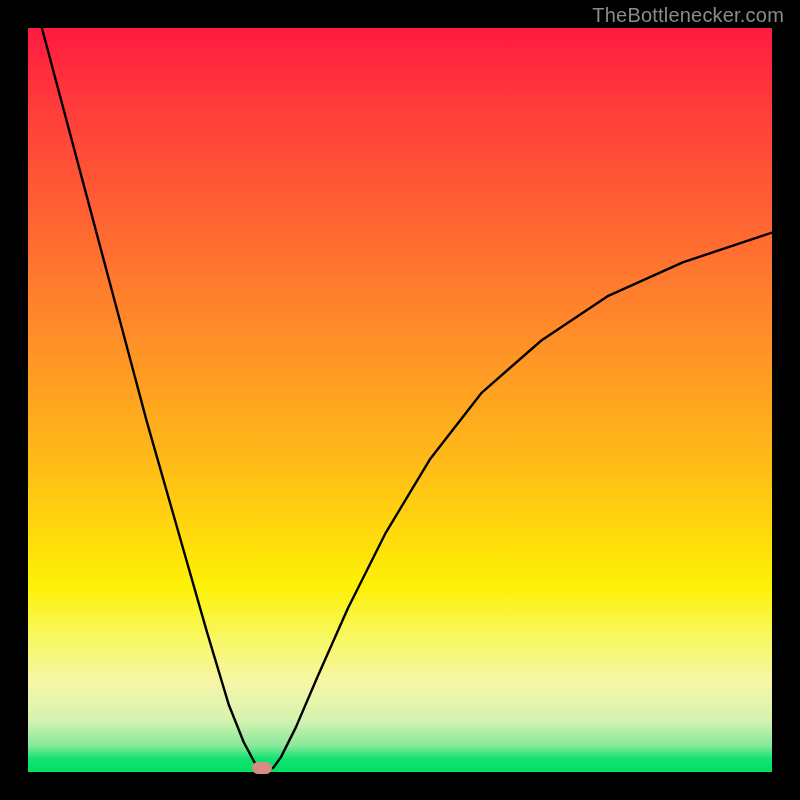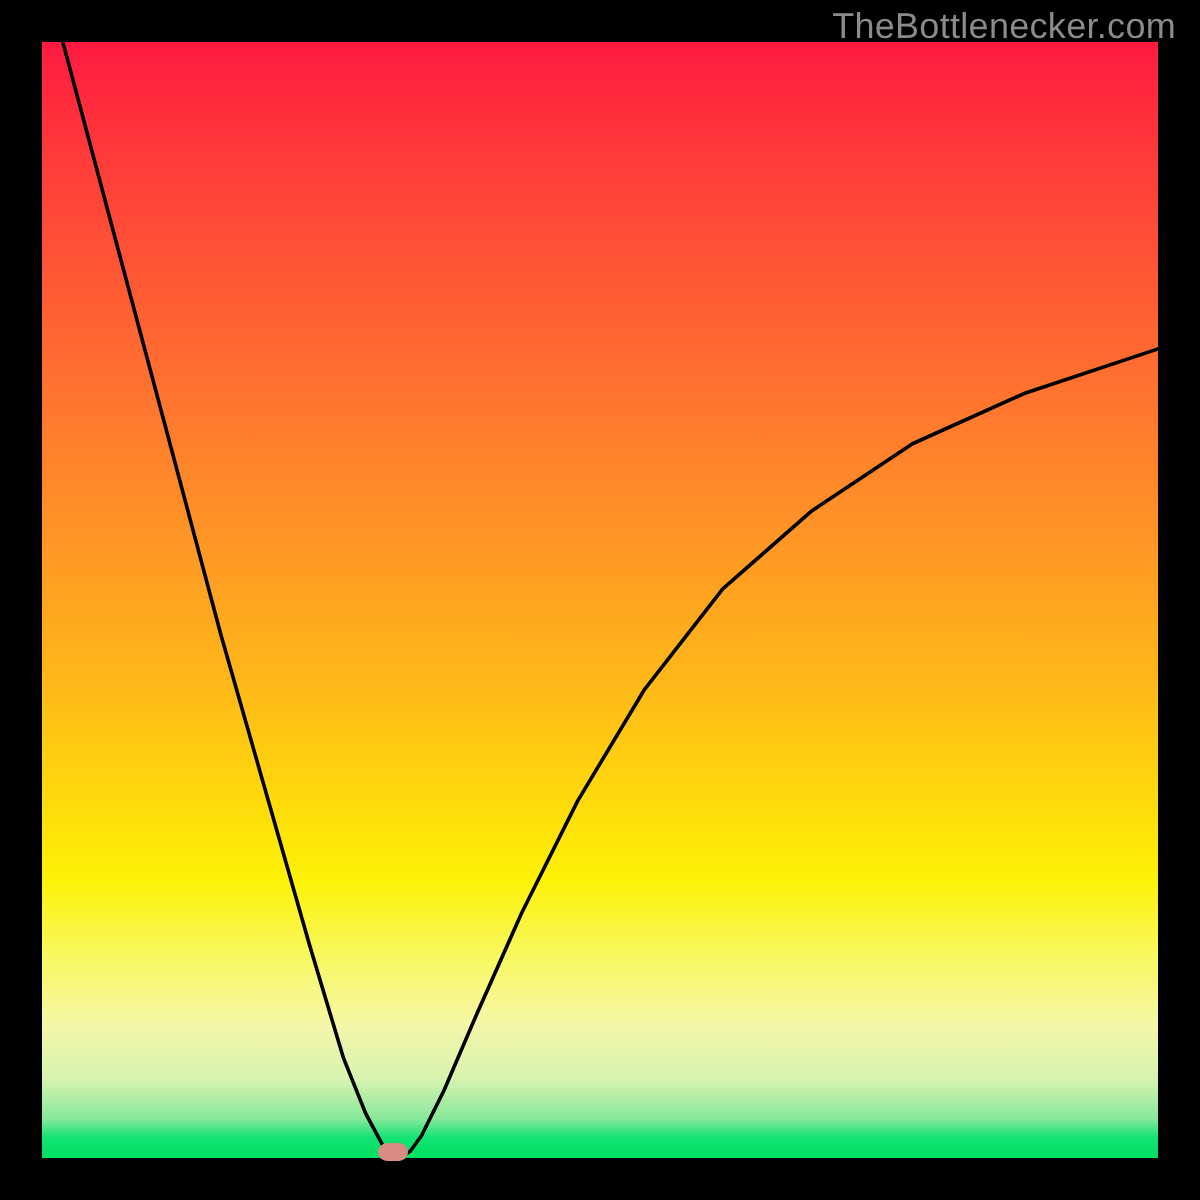--- a/index.html
+++ b/index.html
@@ -39,21 +39,21 @@
       #d6f3b0 93%,
       #86e89a 96.5%,
       #12e373 98.2%,
       #00e060 100%
     );
   }
   .watermark {
     position: absolute;
     top: 4px;
     right: 16px;
-    font-size: 24px;
+    font-size: 20px;
     font-weight: 500;
     color: #8b8b8b;
     letter-spacing: 0.2px;
     font-family: Arial, Helvetica, sans-serif;
   }
   svg.curve {
     position: absolute;
     left: 0;
     top: 0;
     width: 744px;

